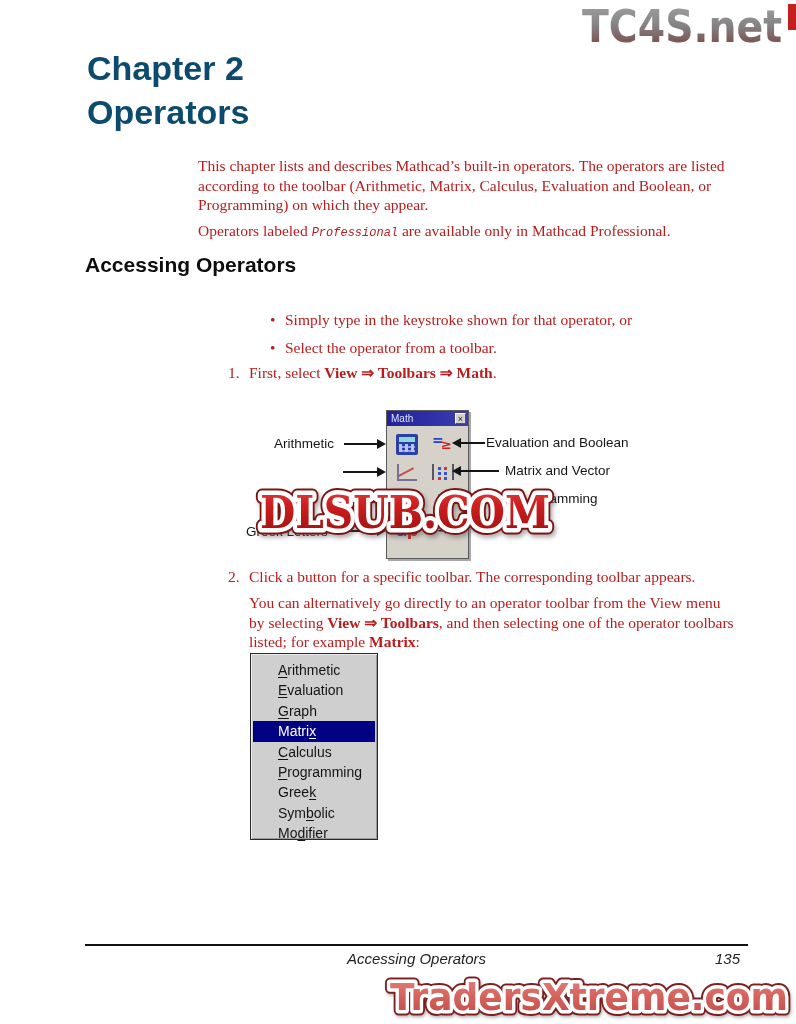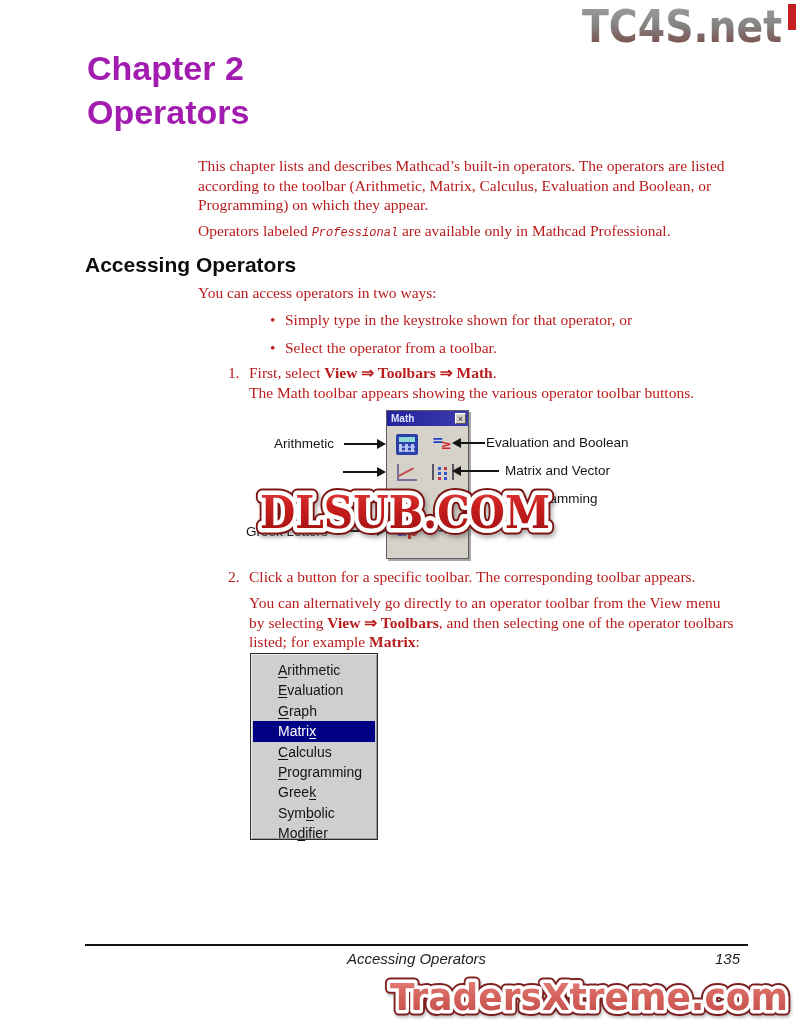--- a/index.html
+++ b/index.html
@@ -5,21 +5,21 @@
   html,body{margin:0;padding:0;background:#e8e8e8;}
   .page{
     position:relative; width:796px; height:1024px; background:#ffffff;
     margin:0 auto; overflow:hidden;
     font-family:"Liberation Serif", serif; color:#111;
   }
   
   .chapter{
     position:absolute; left:87px; top:46px;
     font-family:"Liberation Sans", sans-serif; font-weight:bold;
-    font-size:34px; line-height:44px; color:#a21caf; letter-spacing:0px;
+    font-size:34px; line-height:44px; color:#0c4a6e; letter-spacing:0px;
   }
   .section-title{
     position:absolute; left:85px; top:253px;
     font-family:"Liberation Sans", sans-serif; font-weight:bold;
     font-size:21px; color:#0d0d0d;
   }
   
   .body-text{font-size:15.5px; line-height:19.5px; color:#b91c1c;}
   .p1{position:absolute; left:198px; top:156px; width:555px;}
   .p2{position:absolute; left:198px; top:221px; width:555px;}
@@ -39,21 +39,21 @@
     position:absolute; left:386px; top:410px; width:81px; height:147px;
     background:#d6d2ca; border:1px solid #5a5a5a;
     box-shadow:2px 2px 0 rgba(60,60,60,.45);
   }
   .mt-titlebar{
     position:absolute; left:0; top:0; right:0; height:15px;
     background:linear-gradient(90deg,#22229a,#3c3cb0);
     display:flex; align-items:center;
   }
   .mt-title{
-    font-family:"Liberation Sans", sans-serif; font-size:10px; font-weight:bold;
+    font-family:"Liberation Sans", sans-serif; font-size:10px; font-weight:normal;
     color:#dfe3ff; padding-left:4px; filter:blur(.4px);
   }
   .mt-close{
     position:absolute; right:2px; top:2px; width:11px; height:11px;
     background:#d6d2ca; border:1px solid #fff; border-right-color:#555; border-bottom-color:#555;
     font-family:"Liberation Sans", sans-serif; font-size:9px; line-height:10px;
     text-align:center; color:#222; box-sizing:border-box;
   }
   .mt-cell{position:absolute; width:30px; height:26px; display:flex; align-items:center; justify-content:center;}
   .c-r1{top:431px;} .c-r2{top:459px;} .c-r3{top:487px;} .c-r4{top:517px;}
@@ -141,33 +141,31 @@
   <div class="body-text p1">
     <div>This chapter lists and describes Mathcad’s built-in operators. The operators are listed</div>
     <div>according to the toolbar (Arithmetic, Matrix, Calculus, Evaluation and Boolean, or</div>
     <div>Programming) on which they appear.</div>
   </div>
   <div class="body-text p2">
     <span>Operators labeled </span><span class="pro-italic">Professional</span><span> are available only in Mathcad Professional.</span>
   </div>
 
   <div class="section-title">Accessing Operators</div>
-  <div class="body-text lead">You can access operators in two ways:</div>
 
   <div class="body-text bullet-row b1">
     <span class="dot">•</span><span>Simply type in the keystroke shown for that operator, or</span>
   </div>
   <div class="body-text bullet-row b2">
     <span class="dot">•</span><span>Select the operator from a toolbar.</span>
   </div>
 
   <div class="body-text step-num s1n">1.</div>
   <div class="body-text step-text s1t">
     <span>First, select </span><span class="bold">View ⇒ Toolbars ⇒ Math</span><span>.</span>
-    <div>The Math toolbar appears showing the various operator toolbar buttons.</div>
   </div>
 
   <div class="mt-window">
     <div class="mt-titlebar">
       <span class="mt-title">Math</span>
     </div>
     <div class="mt-close">×</div>
   </div>
 
   <div class="mt-cell c-r1 c-c1">

